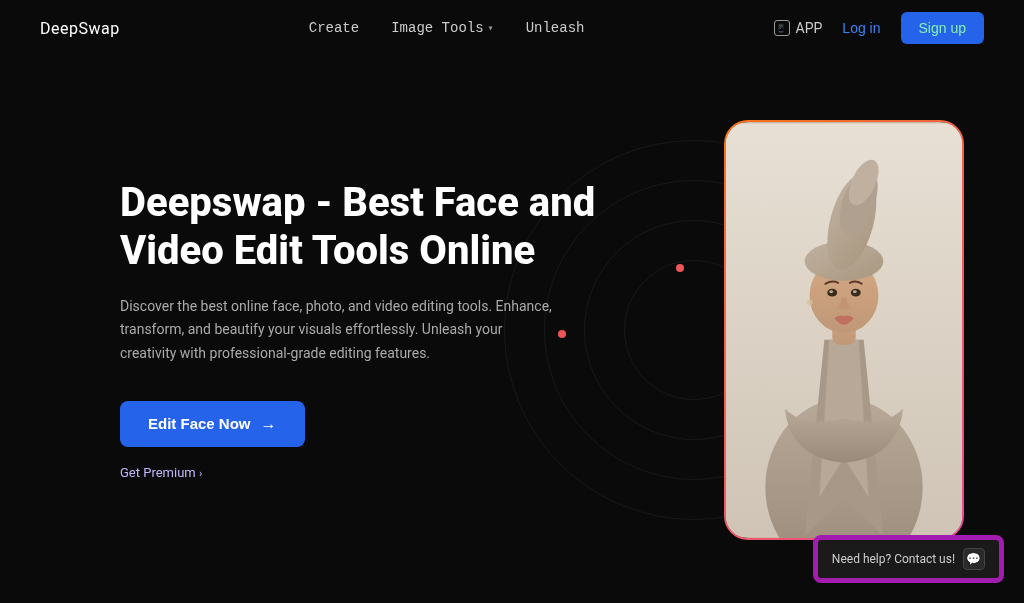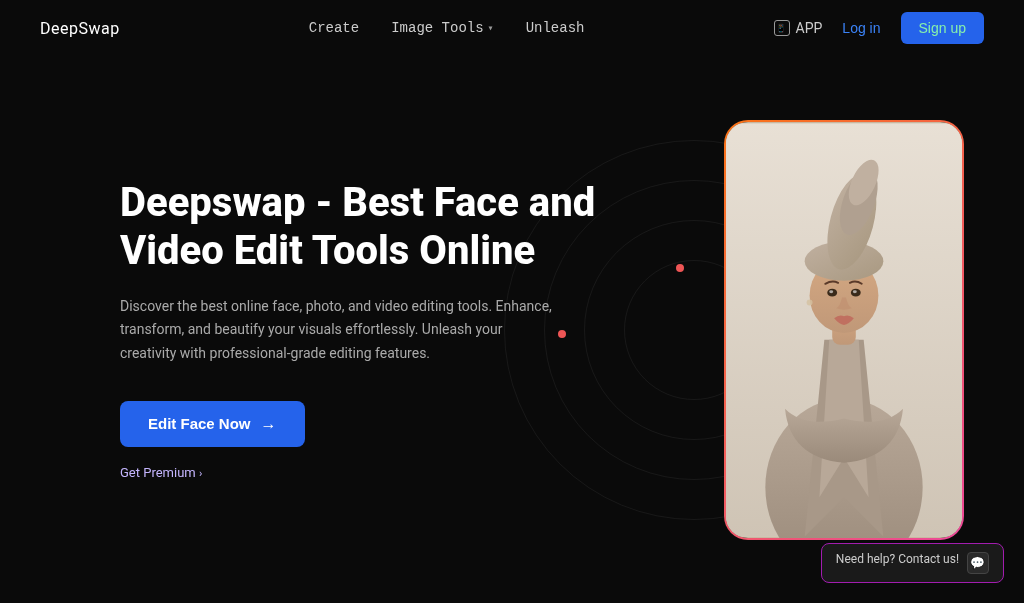--- a/index.html
+++ b/index.html
@@ -235,23 +235,24 @@
       width: 100%;
       height: 100%;
     }
 
     
     .help-widget {
       position: absolute;
       bottom: 20px;
       right: 20px;
       display: flex;
+      align-items: center;
       gap: 8px;
       background: #1a1a1a;
-      border: 1px solid #a21caf;
+      border: 5px solid #a21caf;
       border-radius: 8px;
       padding: 8px 14px;
       z-index: 20;
     }
 
     .help-text {
       font-size: 12px;
       color: #ccc;
     }
 

